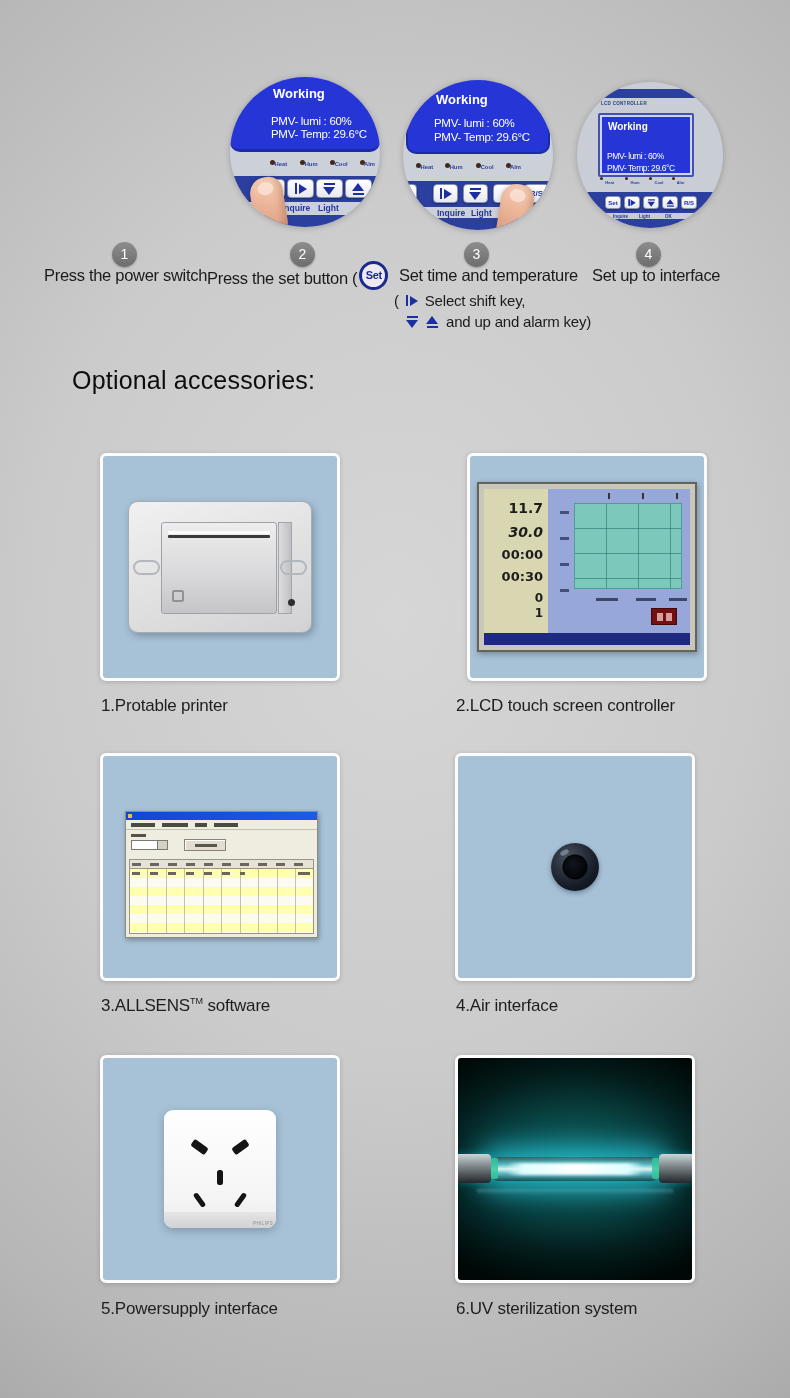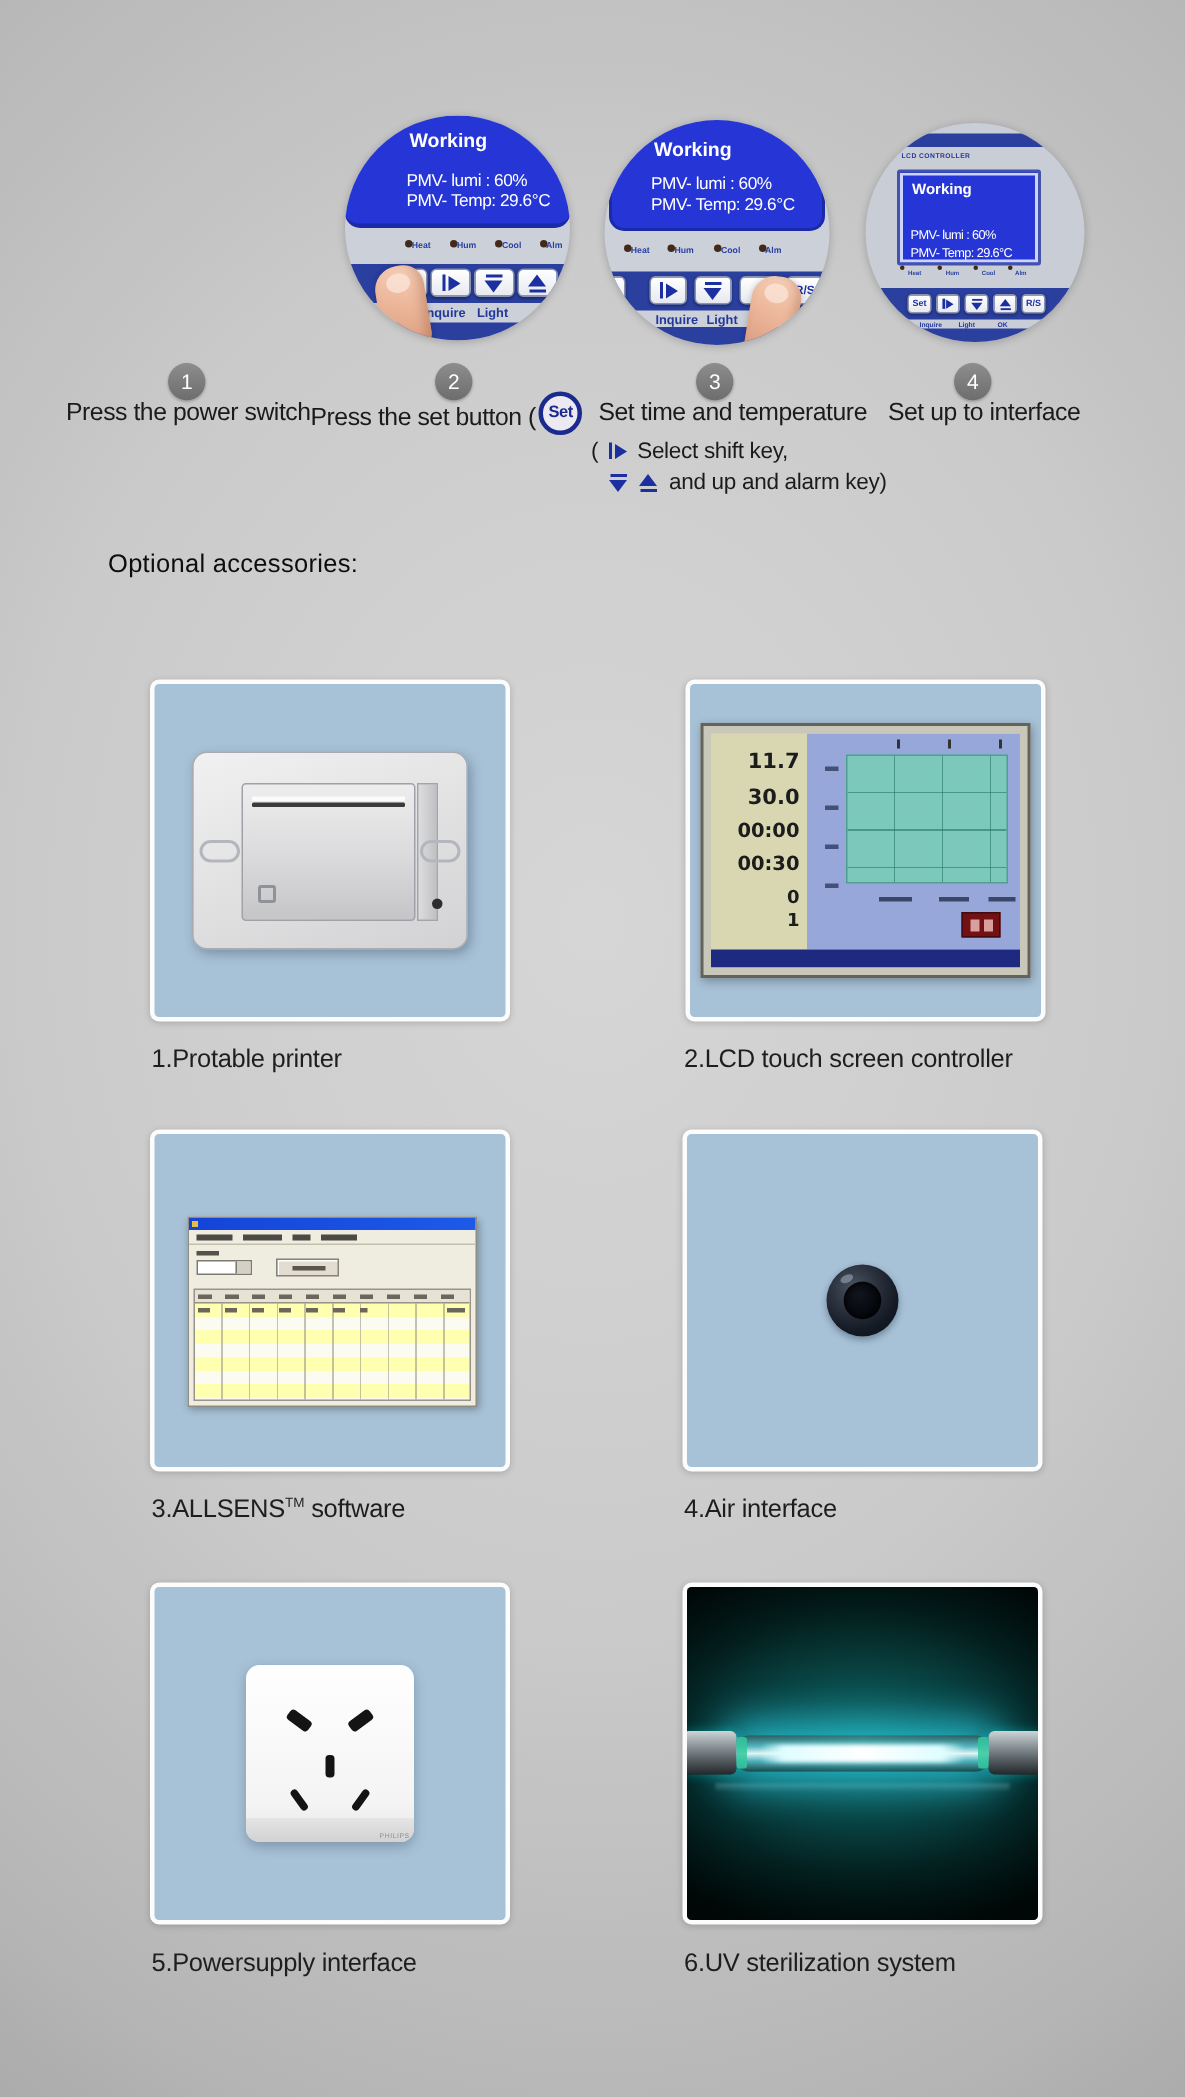--- a/index.html
+++ b/index.html
@@ -91,25 +91,25 @@
   
   .badge{position:absolute;top:242px;width:25px;height:25px;border-radius:50%;text-align:center;
     background:linear-gradient(180deg,#8d8d8d,#6d6d6d);color:#fff;font-size:14px;line-height:25px;box-shadow:0 1px 2px rgba(0,0,0,.25);}
   .scap{position:absolute;top:266px;font-size:16.5px;letter-spacing:-.3px;color:#1b1b1b;white-space:nowrap;display:flex;align-items:center;}
   .set-chip{width:29px;height:29px;margin-left:2px;margin-top:-5px;border-radius:50%;background:#ece9f1;border:3px solid #1a2a8e;
     box-sizing:border-box;color:#1a2a8e;font-weight:bold;font-size:11px;line-height:22px;text-align:center;flex:0 0 auto;}
   .note{position:absolute;left:394px;top:292px;font-size:15px;color:#1b1b1b;letter-spacing:-.2px;}
   .note-row{display:flex;align-items:center;gap:7px;margin-bottom:4px;}
   .note-row.ind2{margin-left:12px;}
   .desc{position:absolute;left:592px;top:287px;width:168px;font-size:13.4px;line-height:17.6px;letter-spacing:-.2px;color:#1b1b1b;}
-  .acc-h{position:absolute;left:72px;top:366px;font-size:17px;color:#0d0d0d;letter-spacing:.2px;}
+  .acc-h{position:absolute;left:72px;top:366px;font-size:25px;color:#0d0d0d;letter-spacing:.2px;}
   
   .card{position:absolute;width:240px;height:228px;background:#a7c1d6;border:3px solid #fcfcfc;border-radius:6px;
     box-sizing:border-box;box-shadow:0 1px 5px rgba(0,0,0,.18);overflow:hidden;}
-  #k1{left:100px;top:453px;} #k2{left:457px;top:453px;}
+  #k1{left:100px;top:453px;} #k2{left:467px;top:453px;}
   #k3{left:100px;top:753px;} #k4{left:455px;top:753px;}
   #k5{left:100px;top:1055px;} #k6{left:455px;top:1055px;}
   .card *{position:absolute;box-sizing:border-box;}
   .acc-cap{position:absolute;font-size:17px;letter-spacing:-.2px;color:#1e1e1e;white-space:nowrap;}
   .tm{font-size:9px;vertical-align:super;letter-spacing:0;}
   
   .printer{left:50%;top:50%;transform:translate(-50%,-50%);width:184px;height:132px;
     background:linear-gradient(160deg,#f1f1f1,#d2d2d4);border:1px solid #a8acb2;border-radius:10px;box-shadow:2px 3px 7px rgba(40,60,80,.35);}
   .prcover{left:32px;top:20px;width:116px;height:92px;background:linear-gradient(180deg,#ededed 0%,#dadadc 55%,#c5c5c8 100%);
     border:1px solid #9ea2a8;border-radius:3px;}
@@ -118,21 +118,21 @@
   .prside{left:149px;top:20px;width:14px;height:92px;background:linear-gradient(90deg,#dddde0,#c0c0c3);border:1px solid #a2a6ac;}
   .prtab{width:27px;height:15px;border:2px solid #b3b7bd;border-radius:9px;top:58px;}
   .prtab.l{left:4px;} .prtab.r{right:4px;}
   .prmark{left:10px;bottom:11px;width:12px;height:12px;border:2px solid #8f9399;border-radius:2px;}
   .prdot{right:16px;bottom:26px;width:7px;height:7px;border-radius:50%;background:#2d2d2f;}
   
   .ctrl{left:50%;top:50%;transform:translate(-50%,-50%);width:220px;height:170px;background:#c9c7ba;border:2px solid #63635c;box-shadow:1px 2px 6px rgba(0,0,0,.3);}
   .ctrlin{inset:5px;background:#d9d7b2;overflow:hidden;}
   .cvals{left:0;top:0;width:64px;bottom:12px;color:#1c1c1c;font-weight:bold;text-align:right;font-family:"DejaVu Sans",sans-serif;}
   .cvals div{position:static;padding-right:5px;white-space:nowrap;}
-  .cv1{margin-top:11px;font-size:14px;} .cv2{margin-top:8px;font-size:14px;}
+  .cv1{margin-top:11px;font-size:14px;} .cv2{margin-top:8px;font-size:14px;font-style:italic;}
   .cv3{margin-top:7px;font-size:13px;} .cv4{margin-top:7px;font-size:13px;}
   .cv5{margin-top:7px;font-size:12px;} .cv6{margin-top:1px;font-size:12px;}
   .cright{left:64px;right:0;top:0;bottom:12px;background:#97a7da;}
   .cplot{left:26px;top:14px;right:8px;bottom:44px;border:1px solid #4e9e92;
     background:repeating-linear-gradient(90deg,transparent 0 31px,rgba(36,118,106,.6) 31px 32px),
                repeating-linear-gradient(180deg,transparent 0 24px,rgba(36,118,106,.6) 24px 25px),#7cc8ba;}
   .ctick{top:4px;width:2px;height:6px;background:#333;}
   .ct1{left:42%;} .ct2{left:66%;} .ct3{left:90%;}
   .cym{left:12px;width:9px;height:2.5px;background:#44507a;}
   .cy1{top:22px;} .cy2{top:48px;} .cy3{top:74px;} .cy4{top:100px;}

